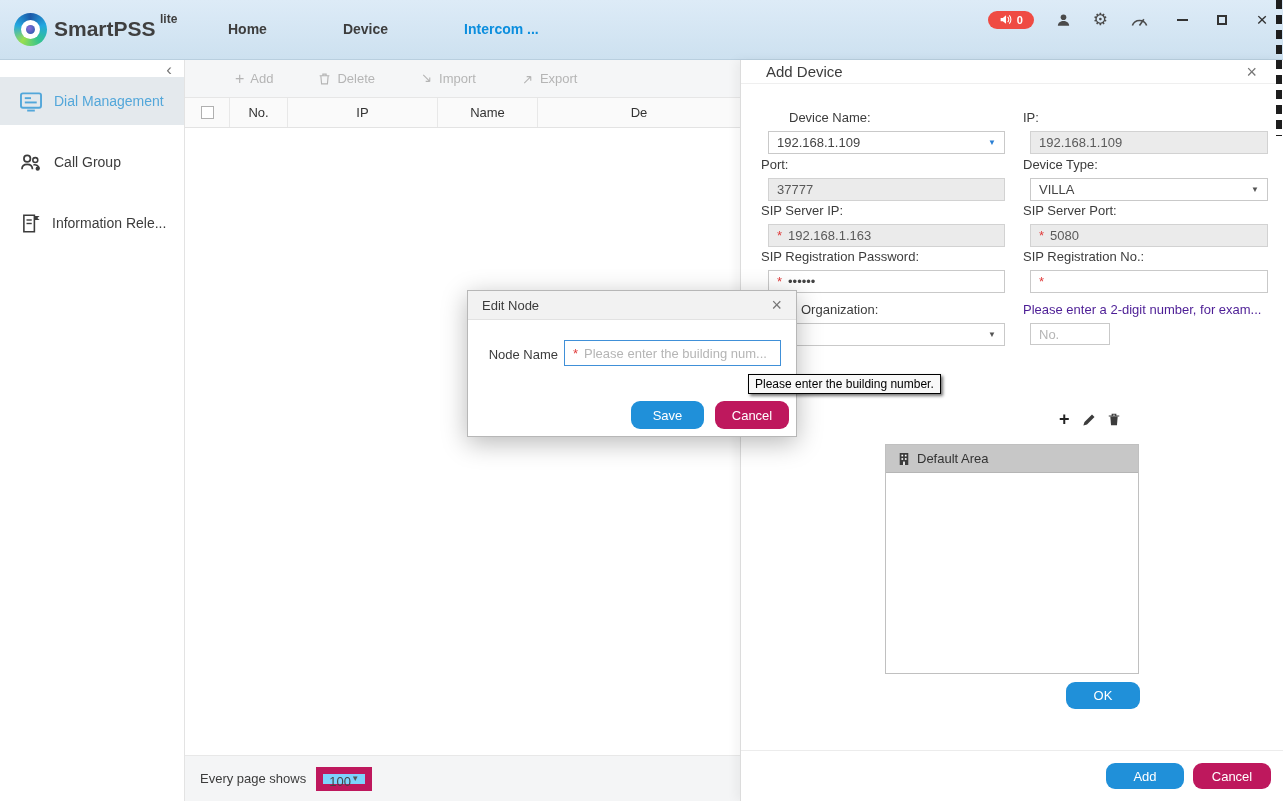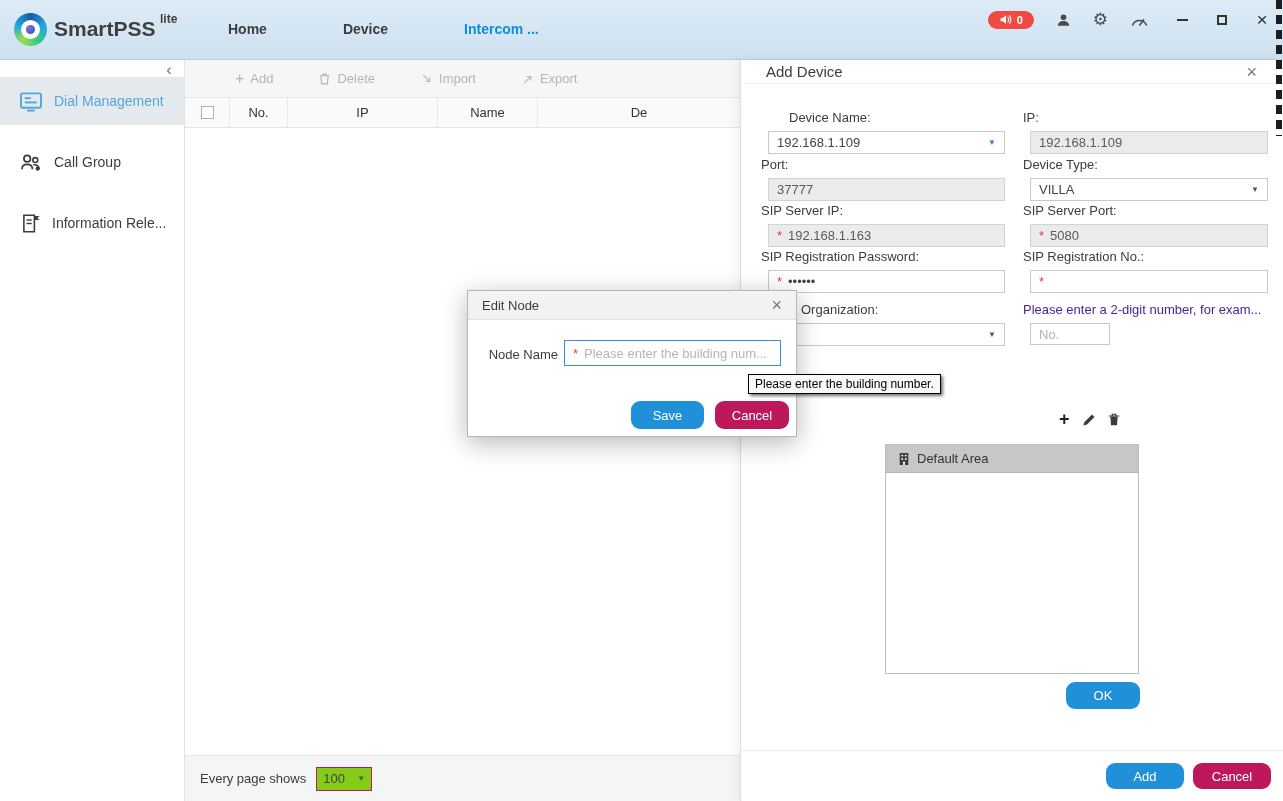--- a/index.html
+++ b/index.html
@@ -52,22 +52,22 @@
   .thead { display:flex; height:30px; background:#fafafa; border-bottom:1px solid #e3e3e3;
            align-items:center; font-size:13px; color:#333; }
   .th { height:100%; display:flex; align-items:center; justify-content:center;
         border-right:1px solid #e8e8e8; }
   .th:last-child { border-right:none; }
   .checkbox { width:13px; height:13px; border:1px solid #b0b0b0; background:#fff; }
   .tbody { height:627px; background:#fff; }
   .pagination { position:absolute; left:0; bottom:0; width:100%; height:46px; background:#f4f5f6;
                 border-top:1px solid #e8e8e8; display:flex; align-items:center; padding-left:15px;
                 gap:10px; font-size:13px; color:#3c3c3c; }
-  .page-select { width:56px; height:24px; background:#84cc16; border:1px solid #be185d;
-                 display:flex; align-items:center; justify-content:space-between;
+  .page-select { width:56px; height:24px; background:#7dd3fc; border:7px solid #be185d;
+                 display:flex; align-items:flex-start; justify-content:space-between;
                  padding:0 6px; font-size:13px; color:#444; }
 
   
   .panel { position:absolute; left:740px; top:60px; width:543px; height:741px; background:#fff;
            border-left:1px solid #dcdcdc; box-shadow:-4px 0 10px rgba(0,0,0,0.05); }
   .panel-header { height:24px; display:flex; align-items:center; justify-content:space-between;
                   padding:0 26px 0 25px; font-size:15px; color:#3c3c3c; border-bottom:1px solid #efefef; }
   .panel-close, .dlg-close { font-size:18px; color:#777; line-height:1; }
   .f-label { position:absolute; font-size:13px; color:#3c3c3c; white-space:nowrap; }
   .f-label.hint { color:#4c1d95; width:242px; overflow:hidden; }

